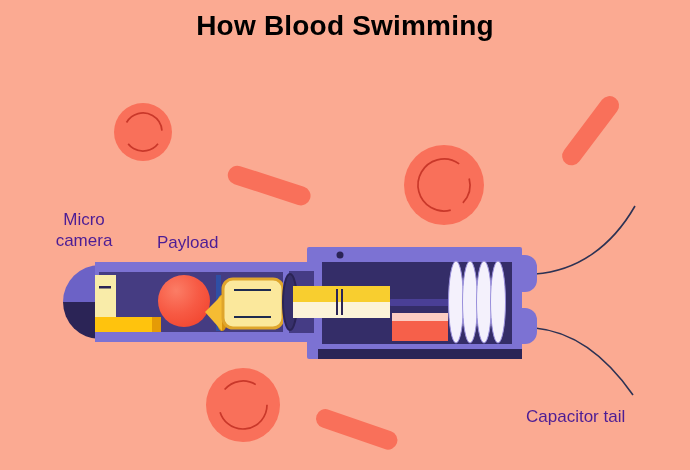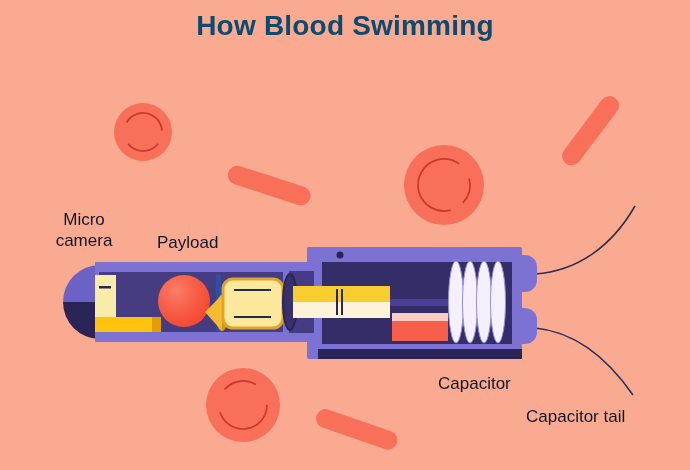--- a/index.html
+++ b/index.html
@@ -8,26 +8,26 @@
     width:690px;height:470px;
     overflow:hidden;
     background:#FBAA92;
     font-family:"Liberation Sans", sans-serif;
   }
   #art{position:absolute;left:0;top:0;}
   .title{
     position:absolute;left:0;right:0;top:9px;
     text-align:center;
     font-size:28px;line-height:34px;font-weight:700;
-    color:#0c4a6e;letter-spacing:.2px;
+    color:#000000;letter-spacing:.2px;
   }
   .lbl{
     position:absolute;
     font-size:17px;line-height:21px;
-    color:#0f172a;font-weight:500;
+    color:#4c1d95;font-weight:500;
     white-space:nowrap;
   }
   .lbl.center{text-align:center;}
   #lbl-micro{left:36px;top:209px;width:96px;}
   #lbl-payload{left:157px;top:232px;text-align:center;}
   #lbl-capacitor{left:438px;top:373px;}
   #lbl-tail{left:526px;top:406px;}
 </style>
 </head>
 <body>
@@ -146,16 +146,15 @@
     <div>How Blood Swimming</div>
   </div>
 
   <div id="lbl-micro" class="lbl center">
     <div>Micro</div>
     <div>camera</div>
   </div>
 
   <div id="lbl-payload" class="lbl">Payload</div>
 
-  <div id="lbl-capacitor" class="lbl">Capacitor</div>
 
   <div id="lbl-tail" class="lbl">Capacitor tail</div>
 </div>
 
 </body></html>

